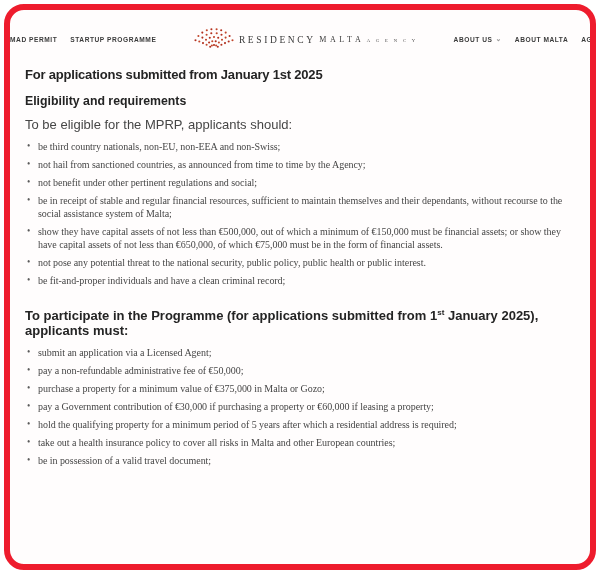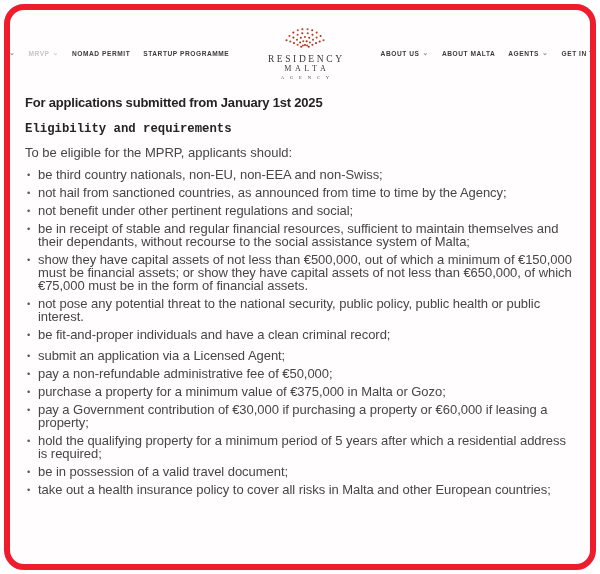--- a/index.html
+++ b/index.html
@@ -17,39 +17,39 @@
   }
   .nav-group { display:flex; align-items:center; gap:13px; }
   .nav-item {
     font-size:6.6px; font-weight:700; letter-spacing:0.55px;
     color:#3b3b3b; text-transform:uppercase; white-space:nowrap; cursor:pointer;
     display:flex; align-items:center;
   }
   .nav-item.muted { color:#c6c6c6; }
   .caret { font-size:7px; margin-left:3px; line-height:1; color:#9a9a9a; transform:translateY(-1px); }
   .nav-item.muted .caret { color:#d2d2d2; }
-  .logo { display:flex; flex-direction:column; align-items:center; margin:0 24px; cursor:pointer; }
+  .logo { display:flex; align-items:center; margin:0 24px; cursor:pointer; }
   .logo-name {
     font-family:"Liberation Serif", serif; font-size:9.5px; letter-spacing:2.6px;
     color:#3a3a3a; margin-top:2px; padding-left:2.6px; white-space:nowrap;
   }
   .logo-malta { font-size:8px; letter-spacing:3.6px; padding-left:3.6px; margin-top:0; }
   .logo-agency {
     font-family:"Liberation Serif", serif; font-size:4.6px; letter-spacing:2.4px;
     padding-left:2.4px; color:#4a4a4a; margin-top:2px; white-space:nowrap;
   }
   
   .content { padding:0 12px 0 15px; }
   .page-title { font-size:13px; font-weight:700; color:#242424; margin-top:15px; letter-spacing:-0.2px; }
-  .section-heading { font-size:12.3px; font-weight:700; color:#242424; margin-top:12px;font-family:Liberation Mono, monospace; }
+  .section-heading { font-size:12.3px; font-weight:700; color:#242424; margin-top:12px; }
   .intro { font-size:13px; color:#464646; margin-top:9px; }
   ul.bullet-list { list-style:none; margin-top:8px; }
   ul.bullet-list li {
     position:relative; padding-left:13px; margin-bottom:5px;
-    font-size:13px; line-height:13px; color:#464646; letter-spacing:-0.05px;
+    font-size:10px; line-height:13px; color:#464646; letter-spacing:-0.05px;font-family:Liberation Serif, serif;
   }
   ul.bullet-list li::before {
     content:"\2022"; position:absolute; left:2px; top:-0.5px; color:#5a5a5a; font-size:9.5px;
   }
   .section2-heading { font-size:13px; font-weight:700; color:#242424; margin-top:21px; }
   .section2-heading sup { font-size:8px; }
   .dot { fill:#b2301f; }
   .dot2 { fill:#c2462b; }
 </style>
 </head>
@@ -146,25 +146,26 @@
     <ul class="bullet-list">
       <li>be third country nationals, non-EU, non-EEA and non-Swiss;</li>
       <li>not hail from sanctioned countries, as announced from time to time by the Agency;</li>
       <li>not benefit under other pertinent regulations and social;</li>
       <li>be in receipt of stable and regular financial resources, sufficient to maintain themselves and their dependants, without recourse to the social assistance system of Malta;</li>
       <li>show they have capital assets of not less than €500,000, out of which a minimum of €150,000 must be financial assets; or show they have capital assets of not less than €650,000, of which €75,000 must be in the form of financial assets.</li>
       <li>not pose any potential threat to the national security, public policy, public health or public interest.</li>
       <li>be fit-and-proper individuals and have a clean criminal record;</li>
     </ul>
 
+    <h2 class="section2-heading"><span>To participate in the Programme (for applications submitted from 1</span><sup>st</sup><span> January 2025), applicants must:</span></h2>
 
     <ul class="bullet-list">
       <li>submit an application via a Licensed Agent;</li>
       <li>pay a non-refundable administrative fee of €50,000;</li>
       <li>purchase a property for a minimum value of €375,000 in Malta or Gozo;</li>
       <li>pay a Government contribution of €30,000 if purchasing a property or €60,000 if leasing a property;</li>
       <li>hold the qualifying property for a minimum period of 5 years after which a residential address is required;</li>
+      <li>take out a health insurance policy to cover all risks in Malta and other European countries;</li>
       <li>be in possession of a valid travel document;</li>
-      <li>take out a health insurance policy to cover all risks in Malta and other European countries;</li>
     </ul>
   </div>
 
 </div>
 
 </body></html>

